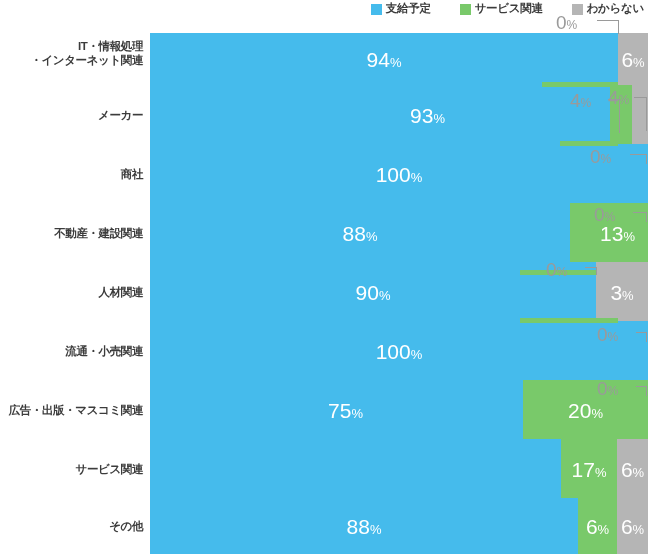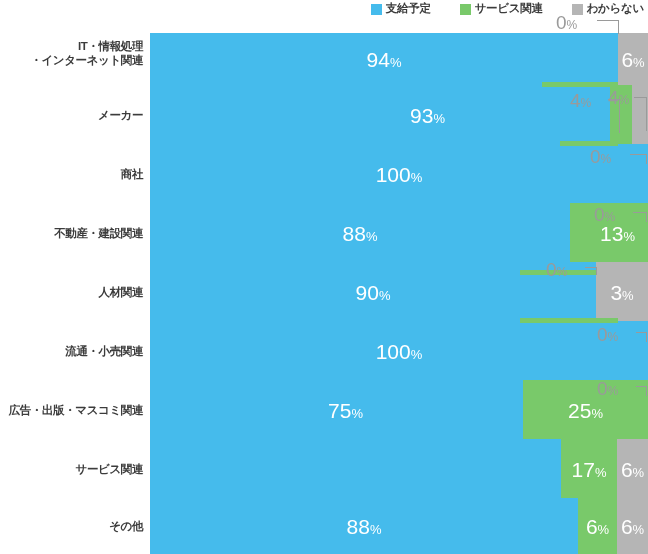--- a/index.html
+++ b/index.html
@@ -284,21 +284,21 @@
       <div class="cat-label" style="top:23px">
         <div>広告・出版・マスコミ関連</div>
       </div>
       <div class="bar-track">
         <div class="seg blue" style="left:0;width:373px"></div>
         <div class="seg green" style="left:373px;width:125px"></div>
         <div class="seg-value" style="left:9px;width:373px">
           <span>75</span><span class="unit">%</span>
         </div>
         <div class="seg-value" style="left:373px;width:125px">
-          <span>25</span><span class="unit">%</span>
+          <span>20</span><span class="unit">%</span>
         </div>
       </div>
       <div class="out-value" style="left:597px;top:-1px">
         <span>0</span><span class="unit">%</span>
       </div>
       <div class="leader elbow" style="left:636px;top:6px;width:10px;height:9px"></div>
     </div>
 
     <div class="row" style="top:406px;height:59px">
       <div class="cat-label" style="top:23px">

